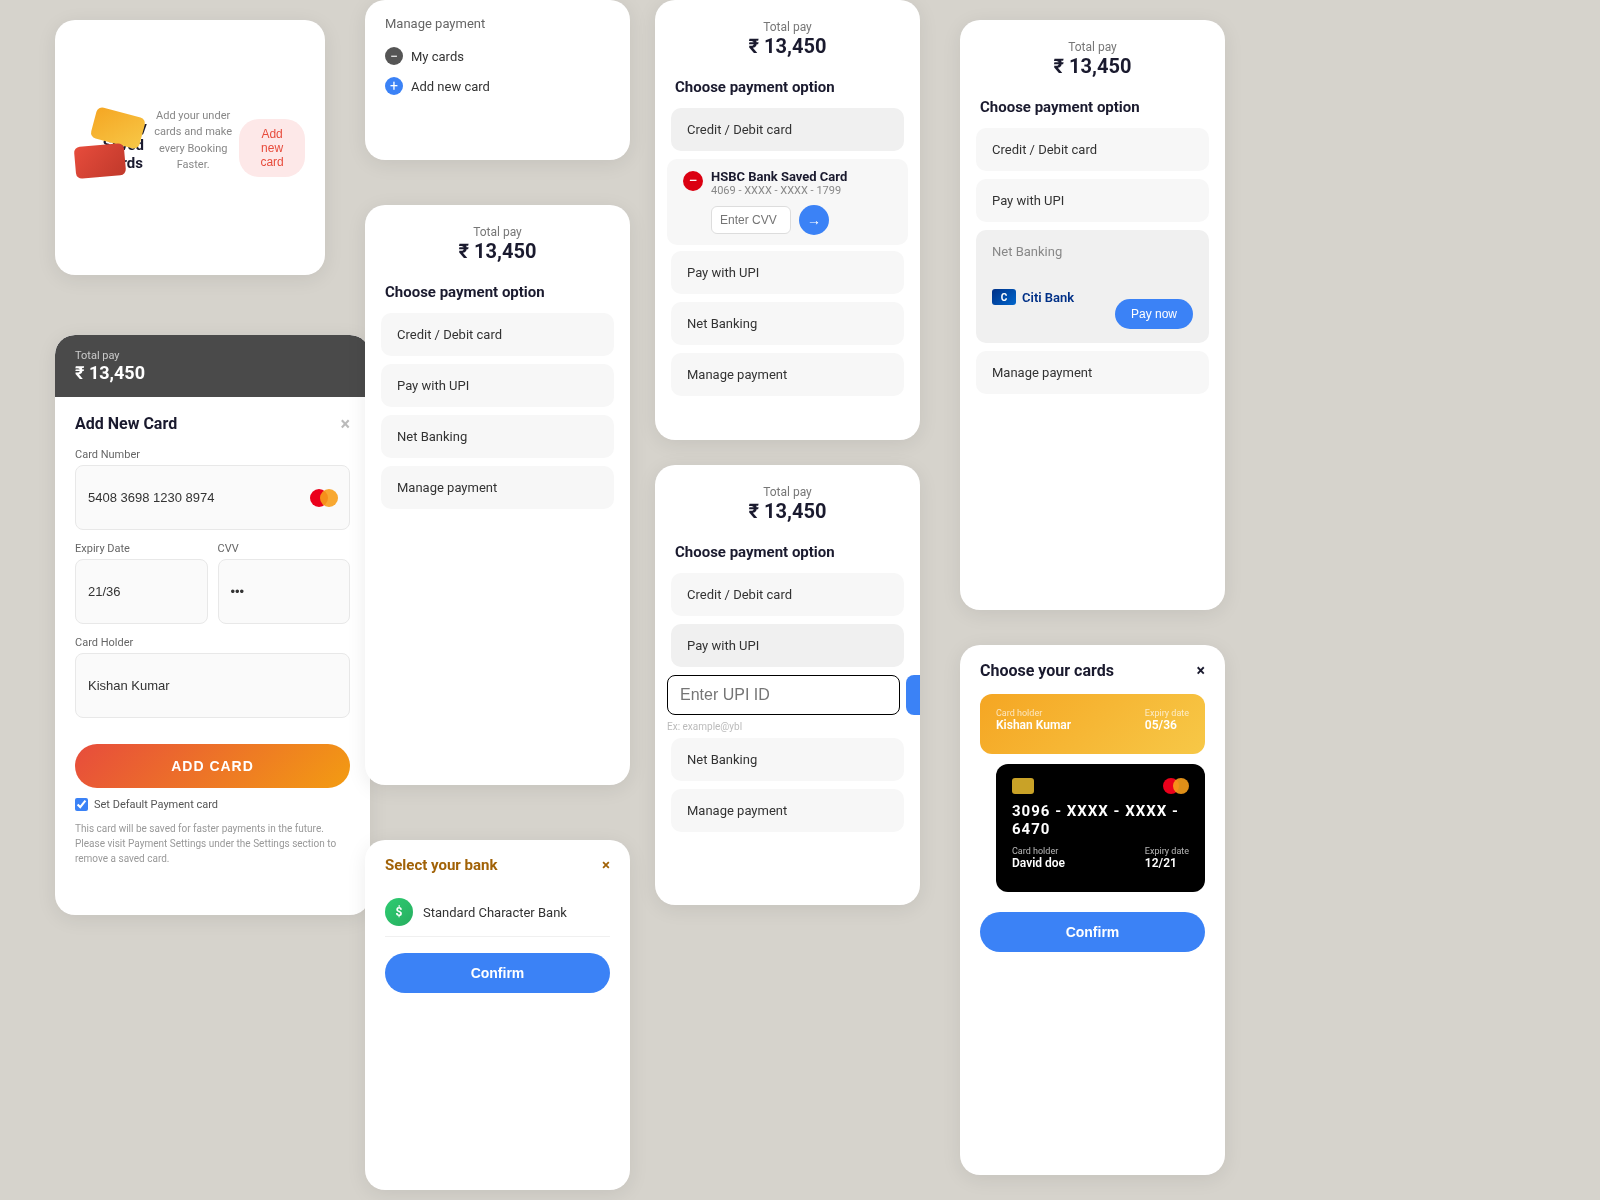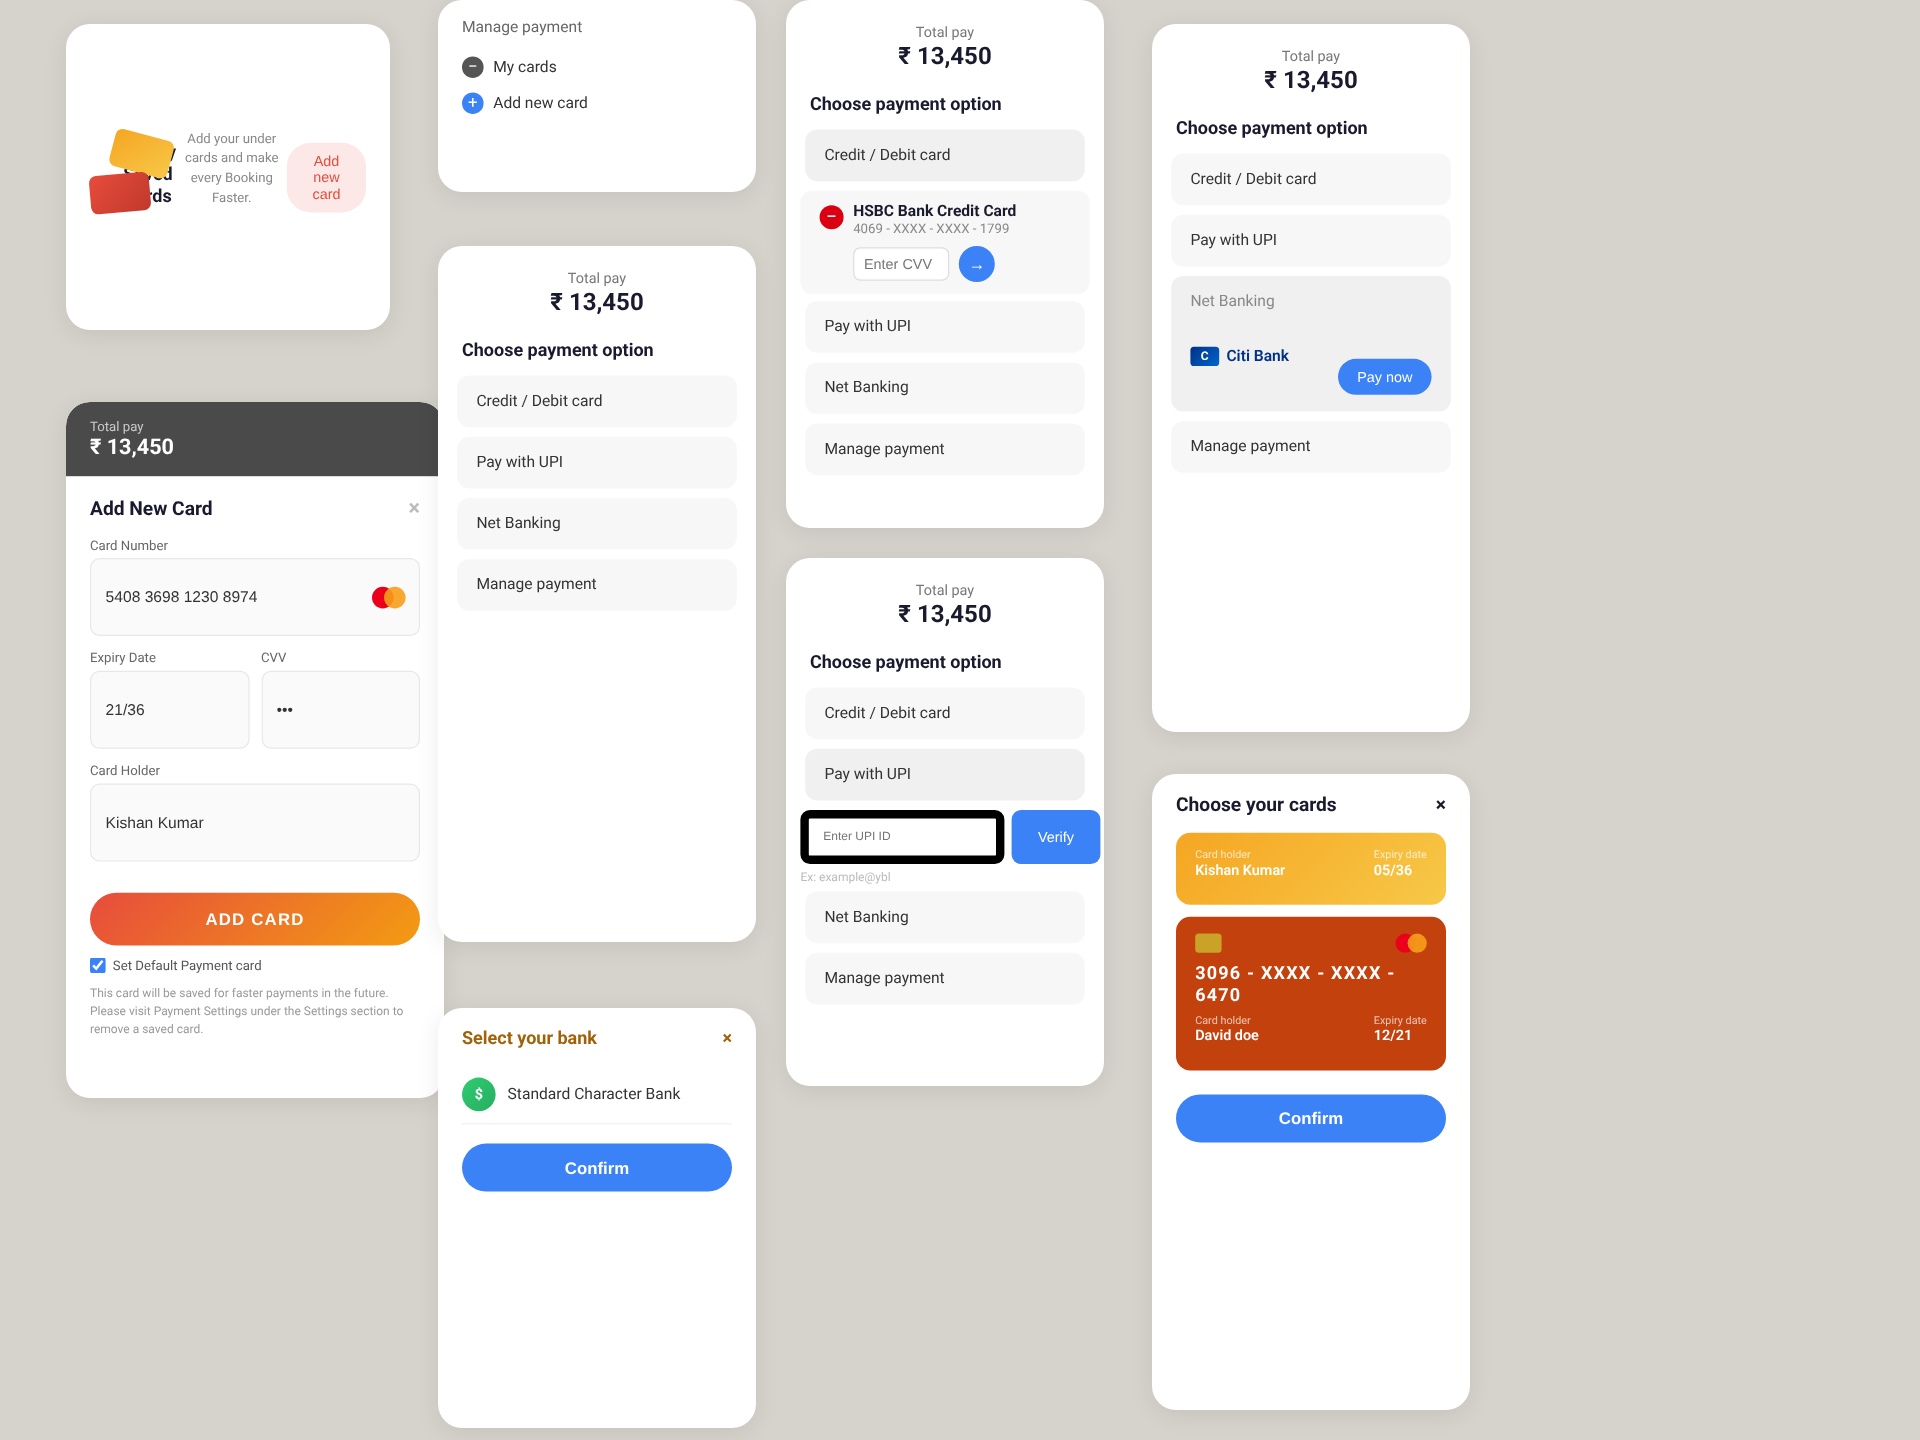--- a/index.html
+++ b/index.html
@@ -405,24 +405,24 @@
 
     .upi-input-row {
       display: flex;
       gap: 6px;
       padding: 0 12px;
       margin-bottom: 6px;
     }
 
     .upi-input {
       flex: 1;
-      border: 7px solid #000000;
+      border: 1px solid #000000;
       border-radius: 8px;
       padding: 10px 12px;
-      font-size: 10px;
+      font-size: 16px;
       outline: none;
     }
 
     .btn-verify {
       background: #3b82f6;
       color: white;
       border: none;
       border-radius: 8px;
       padding: 10px 22px;
       font-size: 12px;
@@ -465,25 +465,26 @@
 
     .card-item-gold {
       background: linear-gradient(135deg, #f5a623, #f7c847);
       border-radius: 12px;
       padding: 14px 16px;
       margin-bottom: 10px;
       color: white;
     }
 
     .card-item-dark {
-      background: #c2410c;
+      background: #000000;
       border-radius: 12px;
       padding: 14px 16px;
       margin-bottom: 10px;
       color: white;
+      margin-left: 16px;
     }
 
     .card-meta-row {
       display: flex;
       justify-content: space-between;
       margin-bottom: 8px;
     }
 
     .card-meta-label {
       font-size: 9px;
@@ -703,21 +704,21 @@
 <div class="card-panel panel-hsbc">
   <div class="panel-total-header">
     <div class="total-label">Total pay</div>
     <div class="total-amount">₹ 13,450</div>
   </div>
   <div class="payment-section-title">Choose payment option</div>
   <div class="payment-option active">Credit / Debit card</div>
   <div class="hsbc-card-row">
     <div class="hsbc-icon"></div>
     <div class="hsbc-card-details">
-      <h4>HSBC Bank Credit Card</h4>
+      <h4>HSBC Bank Saved Card</h4>
       <p>4069 - XXXX - XXXX - 1799</p>
       <div class="cvv-row">
         <input class="cvv-input" type="text" placeholder="Enter CVV" style="">
         <button class="btn-arrow">→</button>
       </div>
     </div>
   </div>
   <div class="payment-option">Pay with UPI</div>
   <div class="payment-option">Net Banking</div>
   <div class="payment-option">Manage payment</div>

